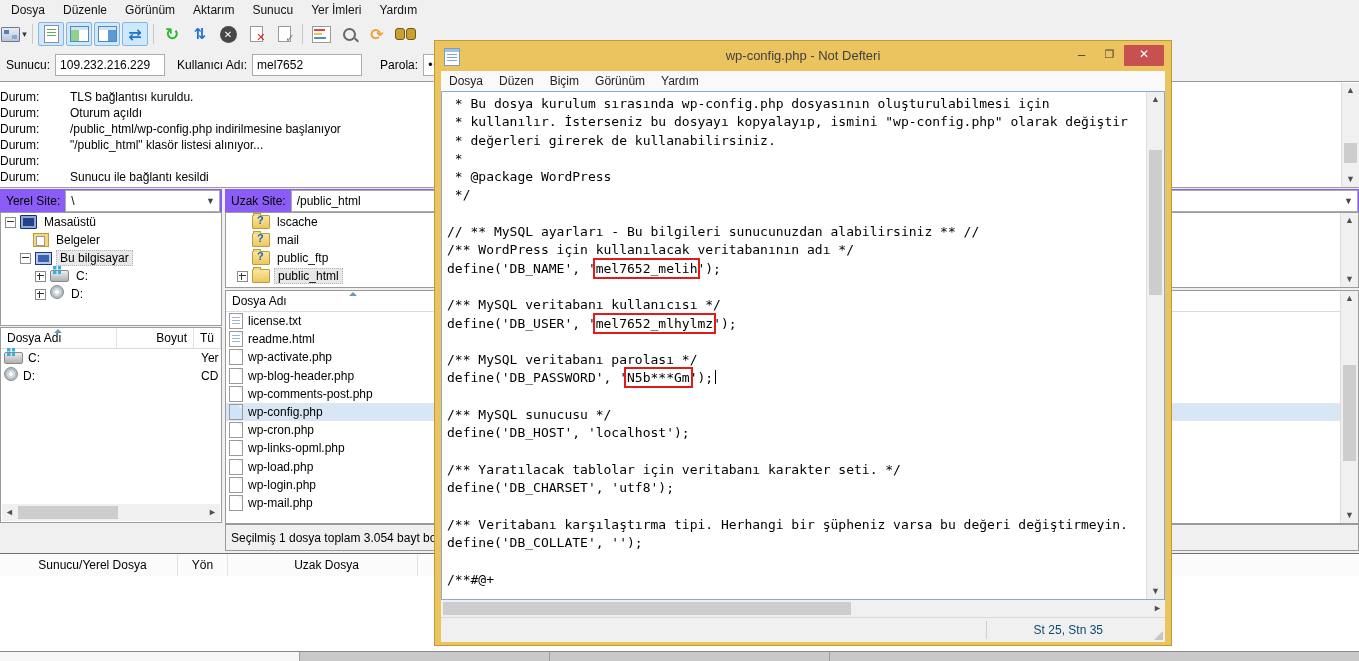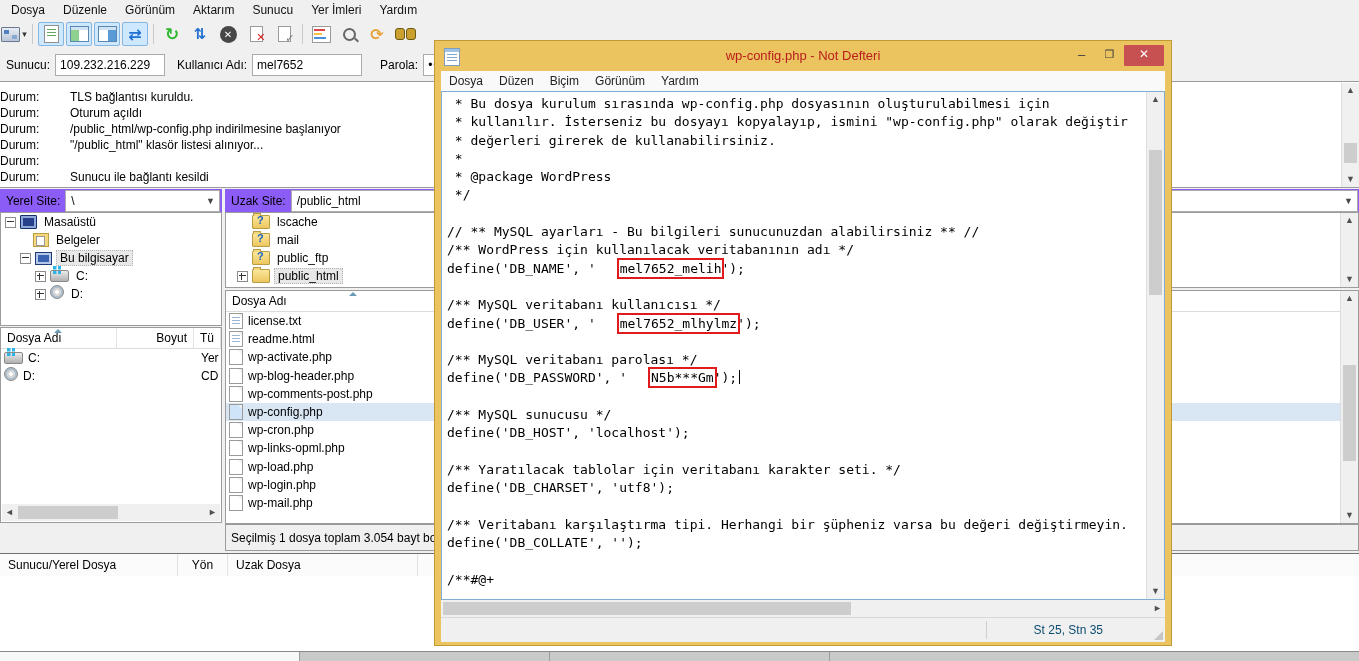--- a/index.html
+++ b/index.html
@@ -88,43 +88,43 @@
       background:repeating-linear-gradient(to bottom,#9db6d6 0,#9db6d6 1px,transparent 1px,transparent 3px);}
   .i-file.selblue{background:#cfe4f8;}
   .lv-header{display:flex;background:#fff;border-bottom:1px solid #dcdcdc;height:20px;align-items:center;position:relative;}
   .lv-header .col{padding:0 6px;border-right:1px solid #e3e3e3;height:100%;line-height:20px;box-sizing:border-box;position:relative;}
   .sort-up{position:absolute;top:1px;left:50%;margin-left:-4px;width:0;height:0;border-left:4px solid transparent;border-right:4px solid transparent;border-bottom:4px solid #6a9bb5;}
   .file-row{display:flex;align-items:center;height:18.2px;padding-left:3px;}
   .file-row .fname{margin-left:5px;white-space:nowrap;}
   .file-row.sel{background:#d9e7f5;}
   .statusbar{position:absolute;background:#f0f0f0;border:1px solid #9b9b9b;box-sizing:border-box;display:flex;align-items:center;padding-left:5px;}
   .queue-hdr{position:absolute;left:0;top:553px;width:100%;height:22px;background:#fbfbfb;border-top:1px solid #707070;border-bottom:1px solid #e0e0e0;display:flex;align-items:center;}
-  .queue-hdr .col{height:100%;line-height:22px;padding-left:8px;border-right:1px solid #e3e3e3;box-sizing:border-box;}
+  .queue-hdr .col{height:100%;line-height:22px;padding-left:8px;border-right:1px solid #e3e3e3;box-sizing:border-box;text-align:center;}
   .queue-body{position:absolute;left:0;top:576px;width:100%;height:75px;background:#fff;}
   .bottom-strip{position:absolute;left:0;top:651px;width:100%;height:10px;background:#c9c9c9;border-top:1px solid #8b8b8b;display:flex;}
   .bottom-strip .seg{height:100%;box-sizing:border-box;border-right:1px solid #9e9e9e;}
   
   .notepad{position:absolute;left:434px;top:40px;width:738px;height:606px;background:#ecc45f;border:1px solid #c19a33;box-sizing:border-box;z-index:10;}
   .np-title{position:relative;height:30px;}
   .np-ticon{position:absolute;left:9px;top:7px;width:14px;height:16px;background:#fff;border:1px solid #7d9cc0;}
   .np-ticon::before{content:"";position:absolute;left:0;right:0;top:0;height:3px;background:#9ec3e4;}
   .np-ticon::after{content:"";position:absolute;left:2px;right:2px;top:5px;height:8px;
       background:repeating-linear-gradient(to bottom,#7fa6cc 0,#7fa6cc 1px,transparent 1px,transparent 3px);}
-  .np-title .ttl{position:absolute;left:0;right:0;top:0;height:26px;line-height:30px;text-align:center;font-size:13px;color:#b91c1c;}
+  .np-title .ttl{position:absolute;left:0;right:0;top:0;height:26px;line-height:30px;text-align:center;font-size:13px;color:#404040;}
   .np-btn{position:absolute;top:4px;width:27px;height:21px;text-align:center;line-height:19px;color:#3c3c3c;font-size:13px;}
   .np-min{right:76px;}
   .np-max{right:48px;font-size:11px;}
   .np-close{right:7px;width:40px;background:#c75050;color:#fff;font-size:12px;border-radius:1px;}
   .np-menu{position:absolute;left:6px;right:6px;top:30px;height:20px;background:#f9f9f9;display:flex;align-items:center;}
   .np-menu .mi{padding:0 8px;line-height:20px;color:#222;}
   .np-edit{position:absolute;left:6px;right:6px;top:50px;height:509px;background:#fff;border:1px solid #82abd6;box-sizing:border-box;}
   .np-text{position:absolute;left:5px;top:3px;right:19px;bottom:0;overflow:hidden;
       font-family:"DejaVu Sans Mono","Liberation Mono",monospace;font-size:13px;line-height:18.3px;white-space:pre;}
   .code-line{height:18.3px;}
-  .hl{outline:2px solid #e01b1b;outline-offset:1px;margin-left:24px;}
+  .hl{outline:2px solid #e01b1b;outline-offset:1px;}
   .np-caret{display:inline-block;width:1px;height:14px;background:#000;vertical-align:-2px;margin-left:2px;}
   .np-edit .vscroll{right:0;top:0;bottom:0;}
   .np-hscroll{left:6px;right:6px;top:559px;}
   .np-status{position:absolute;left:6px;right:6px;top:576px;height:24px;background:#f0f0f0;border-top:1px solid #d9d9d9;}
   .np-status .sdiv{position:absolute;right:178px;top:3px;bottom:3px;width:1px;background:#cfcfcf;}
   .np-status .stext{position:absolute;right:62px;top:0;line-height:24px;color:#0c4a6e;}
   .np-grip{position:absolute;right:2px;bottom:2px;width:0;height:0;border-left:9px solid transparent;border-bottom:9px solid #c6c6c6;}
 </style>
 </head>
 <body>

